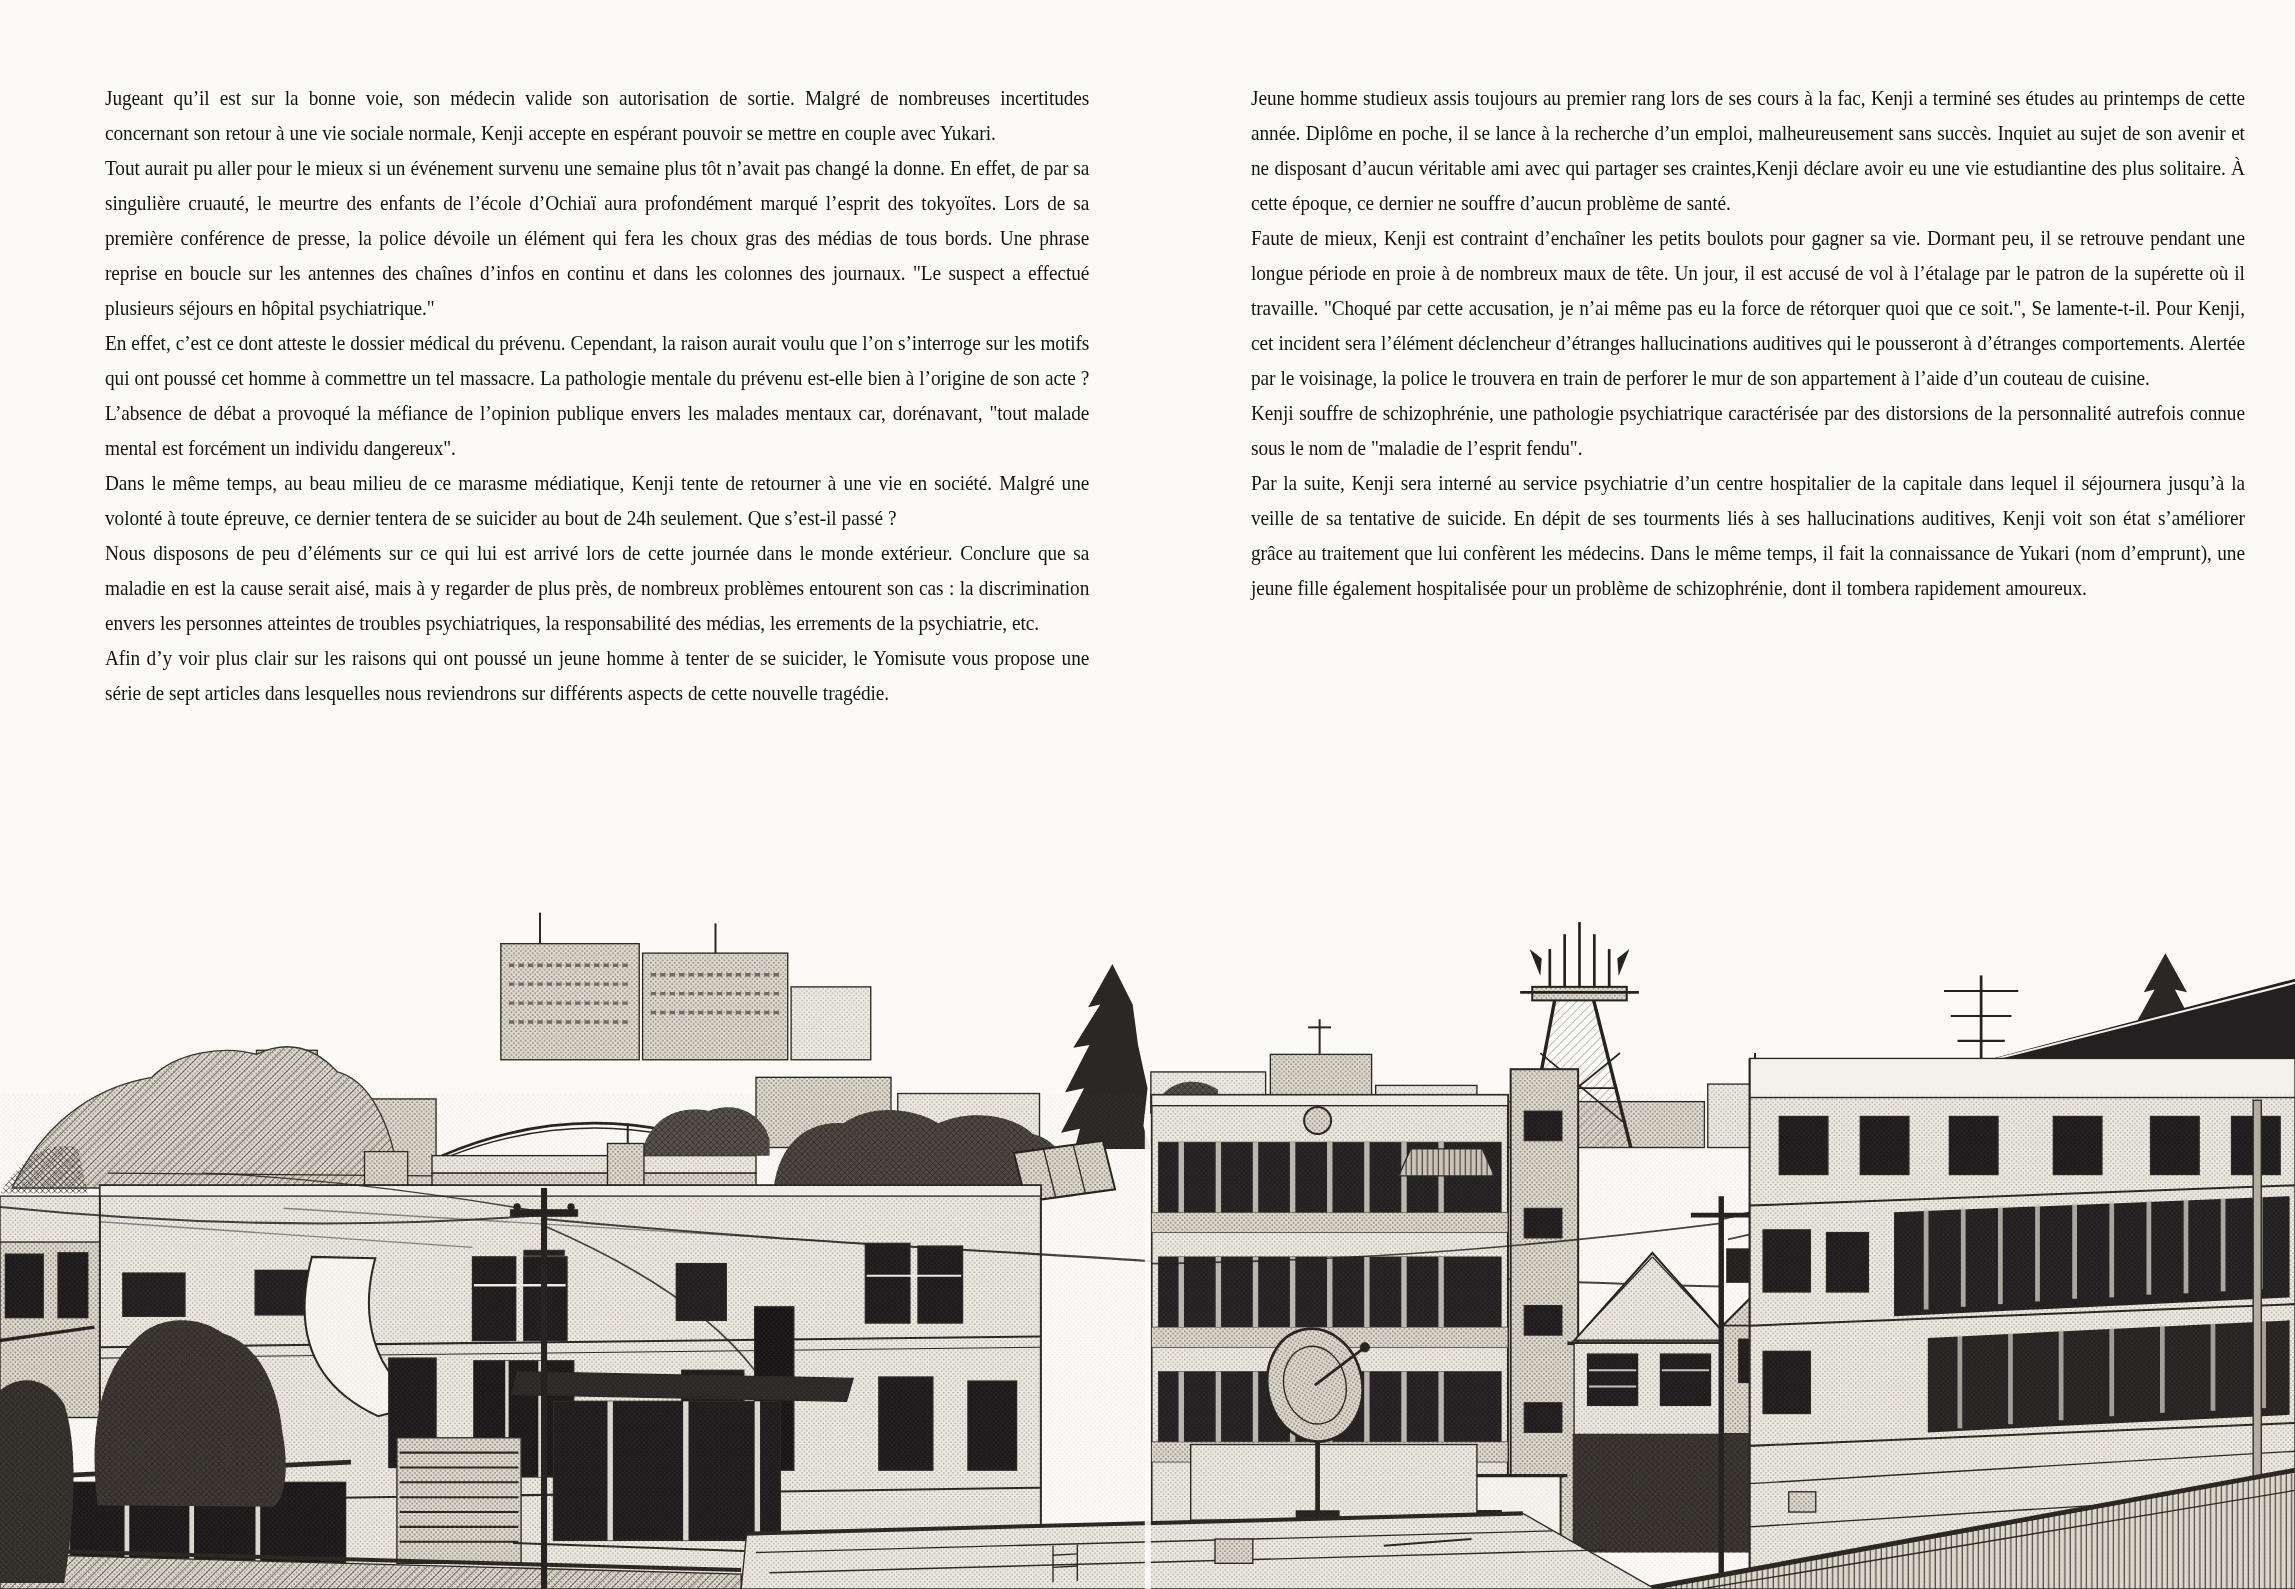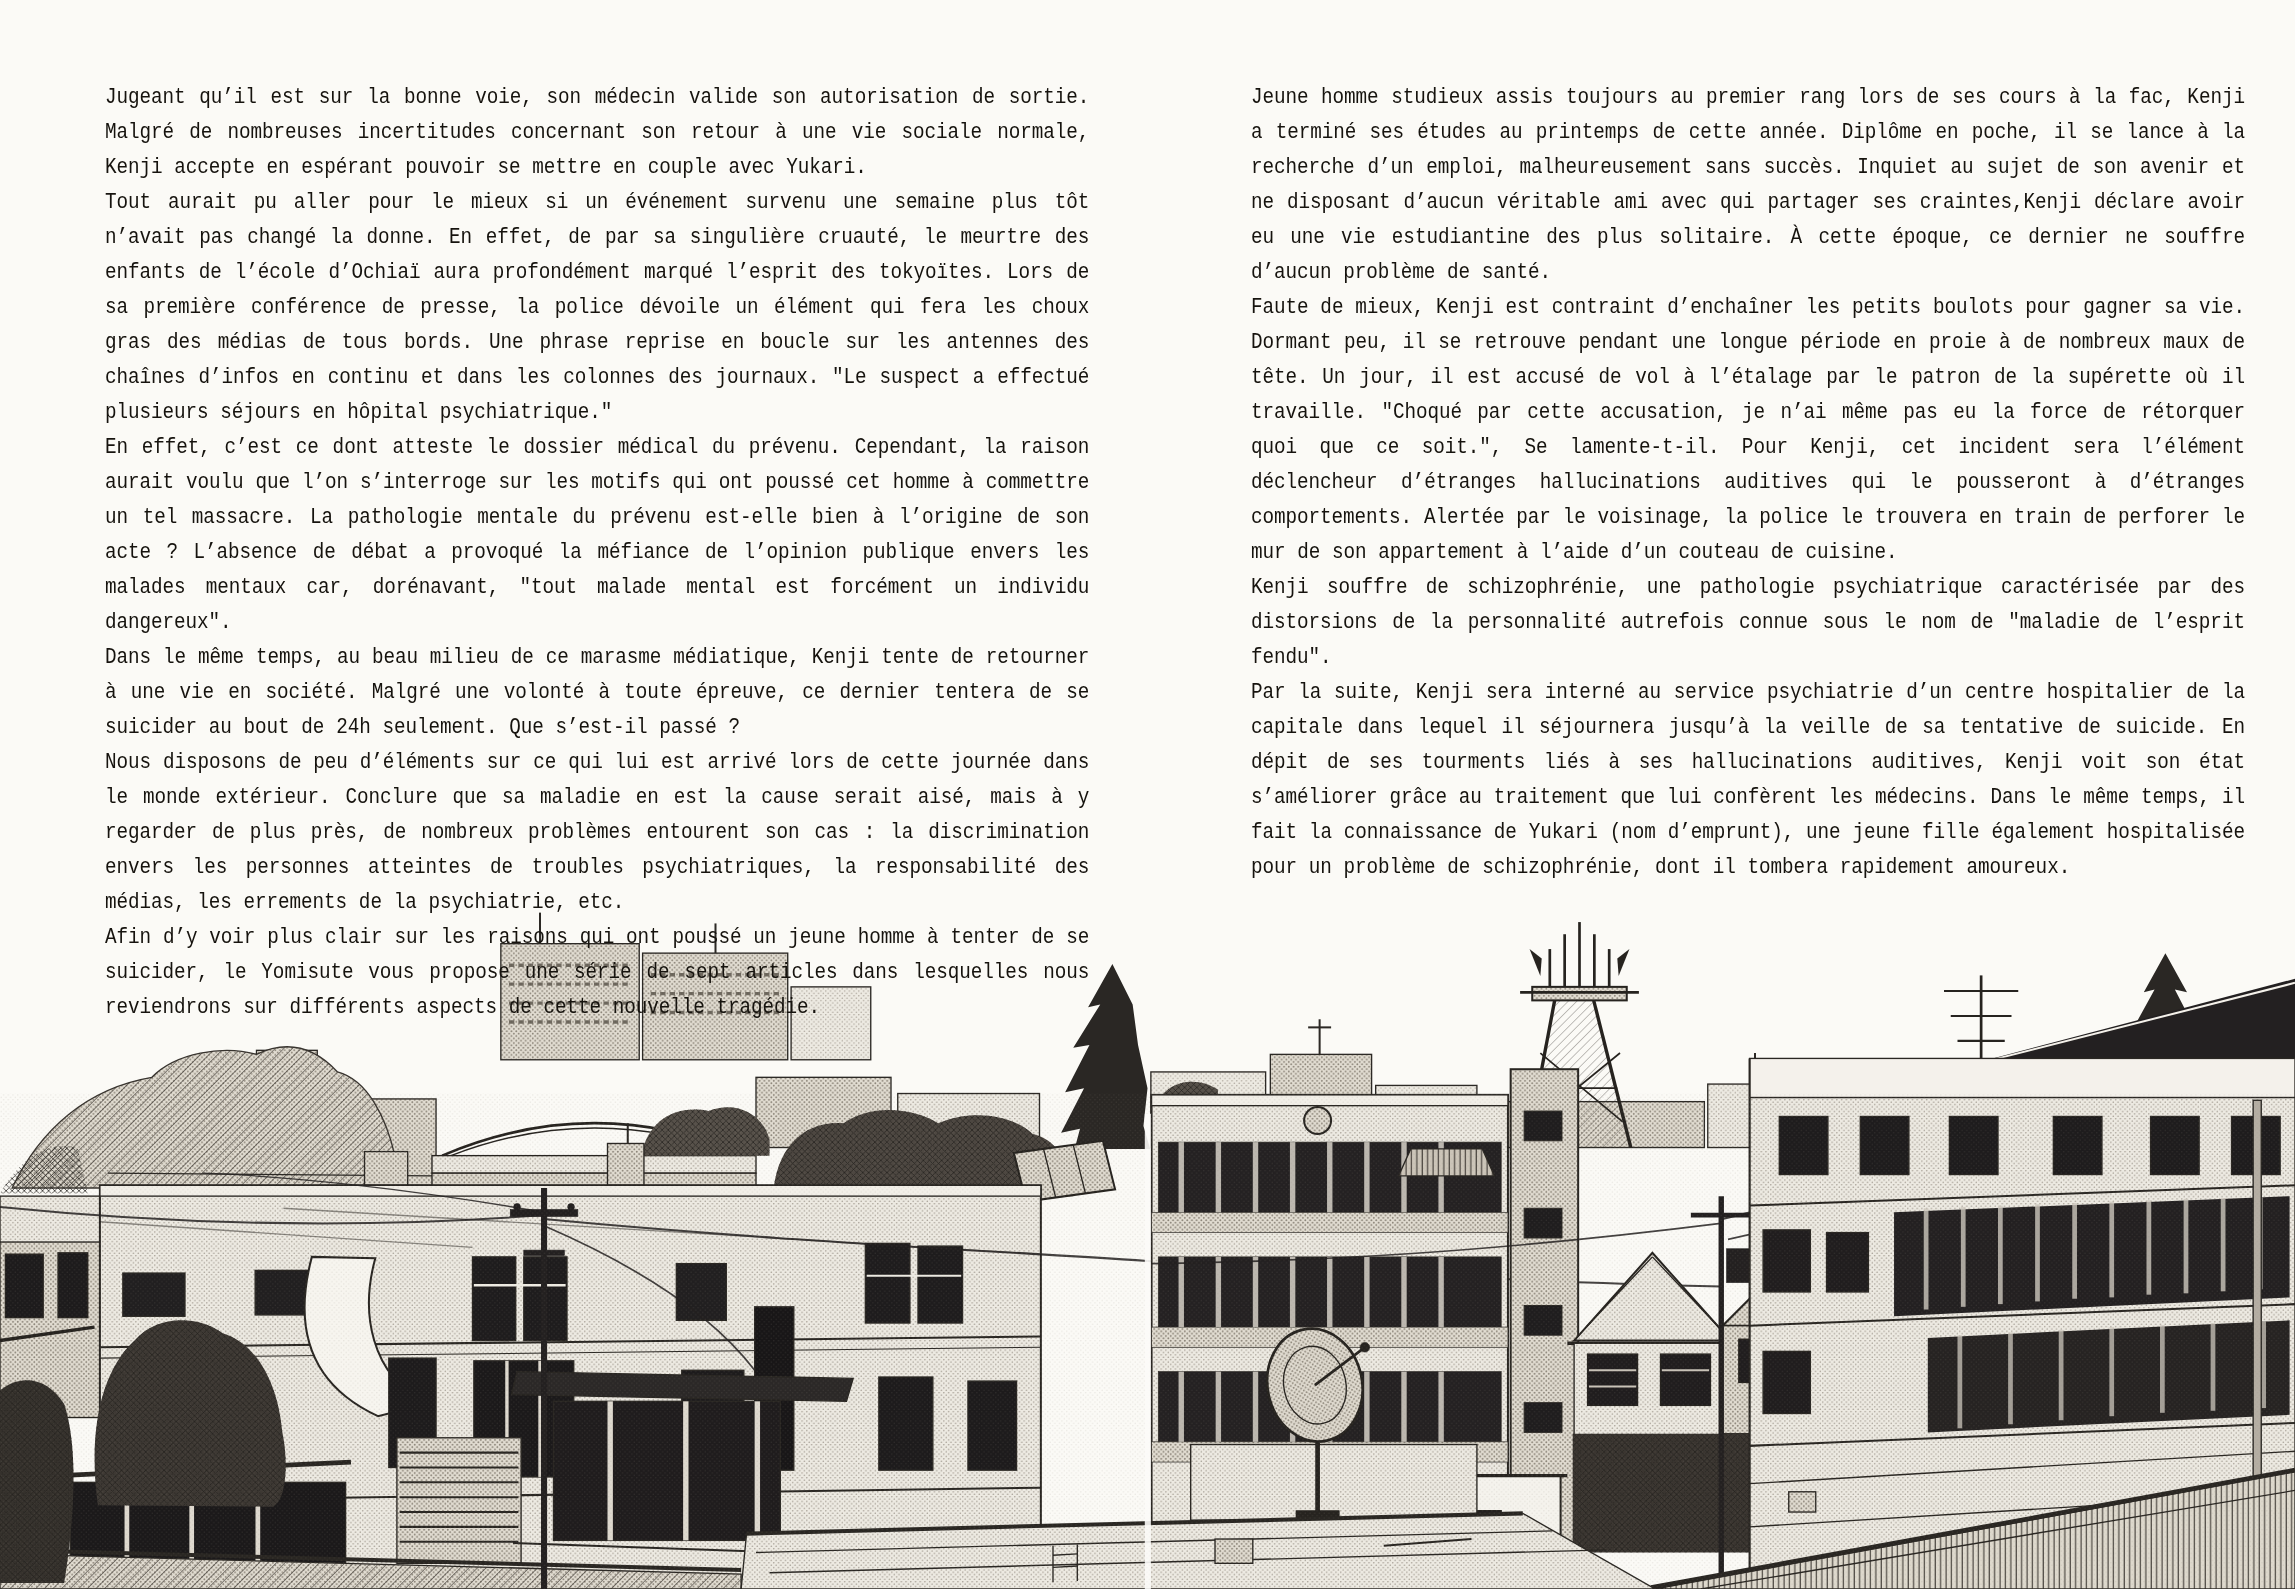--- a/index.html
+++ b/index.html
@@ -1,21 +1,21 @@
 <!DOCTYPE html>
 <html lang="fr" style="font-size:10.8px"><head>
 <meta charset="utf-8">
 <style>
   html,body{margin:0;padding:0;}
   body{
     width:2295px;height:1589px;position:relative;overflow:hidden;
     background:#fbfaf6;
     font-family:"Liberation Serif", serif;
   }
-  .spread{position:absolute;inset:0;font-family:Liberation Mono, monospace;}
+  .spread{position:absolute;inset:0;}
   .col{position:absolute;top:80px;transform-origin:0 0;}
   #colL{left:105px;width:1121px;transform:scaleX(0.878);}
   #colR{left:1251px;width:1132px;transform:scaleX(0.878);}
   .col p{
     margin:0;
     font-size:22px;line-height:35px;
     text-align:justify;text-justify:inter-word;
     color:#16130e;letter-spacing:-0.1px;word-spacing:0.3px;
   }
   #cityscape{position:absolute;left:0;top:0;width:2295px;height:1589px;pointer-events:none;}

